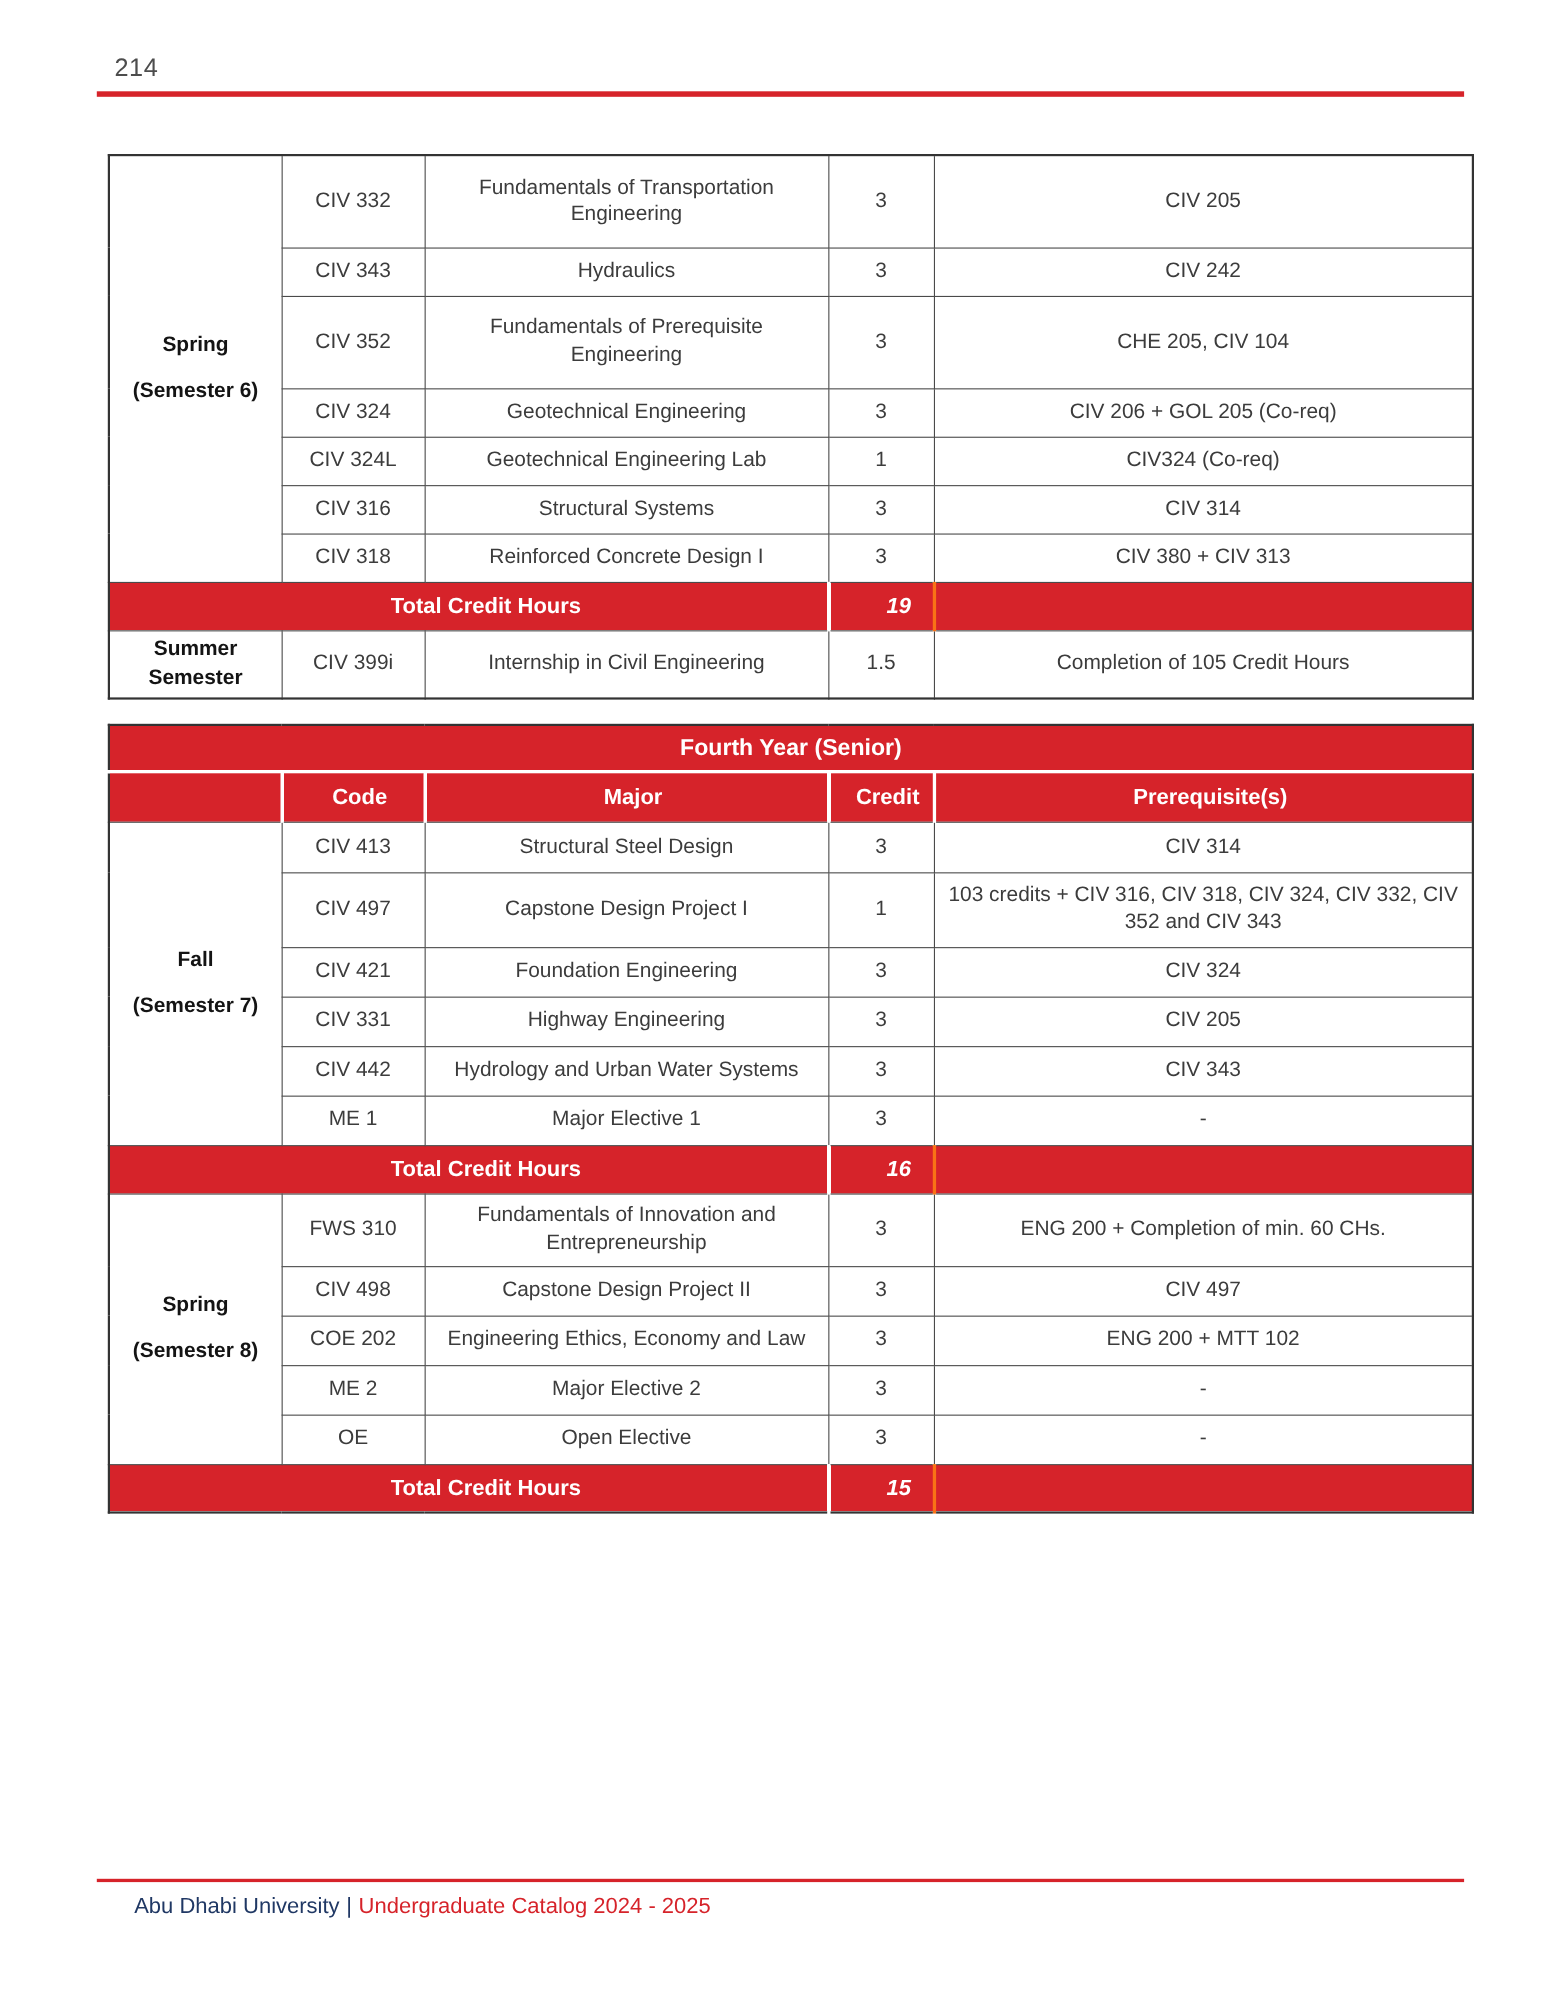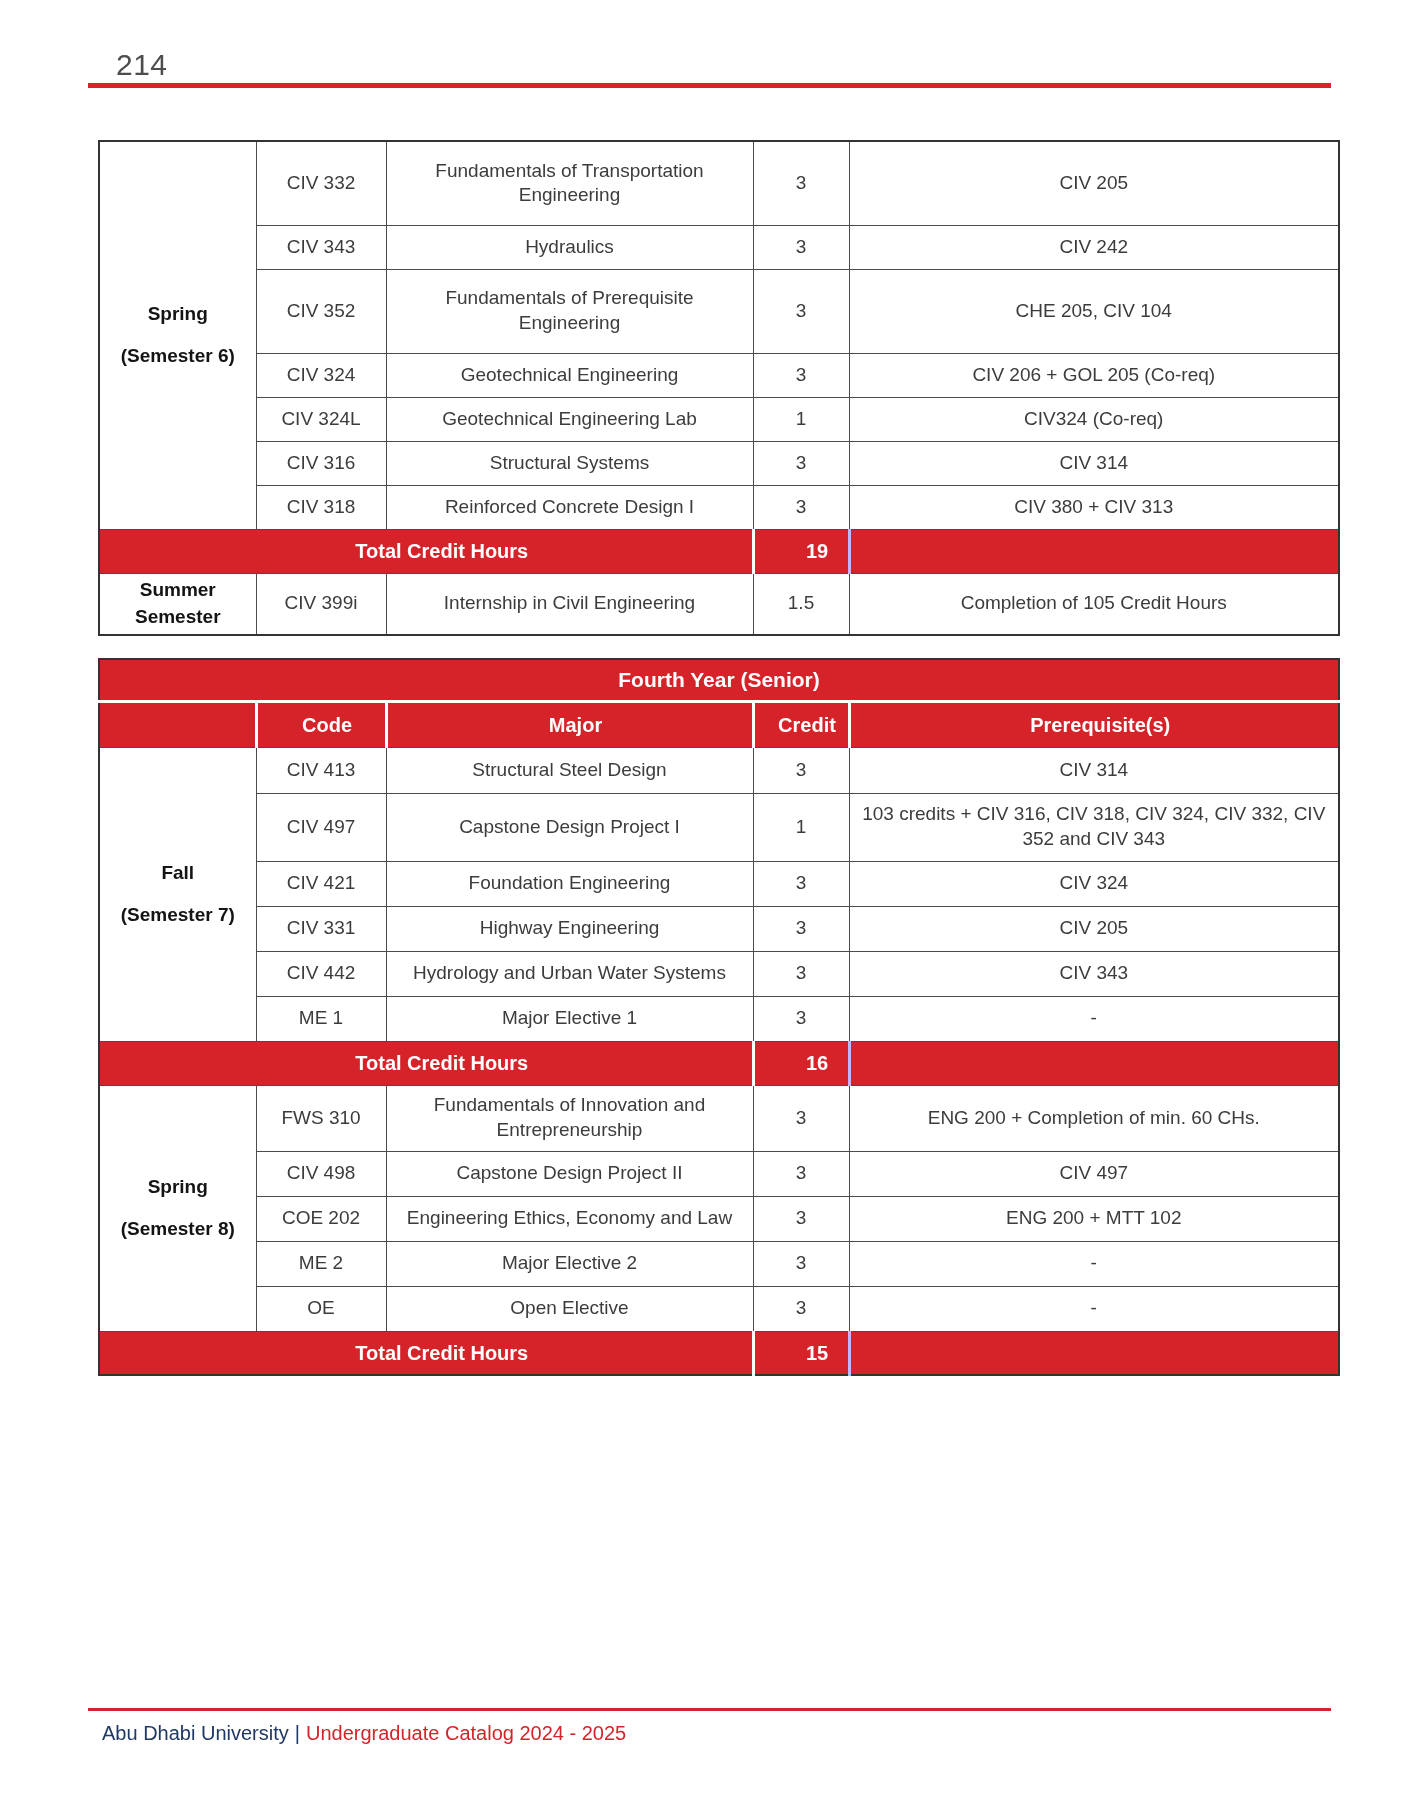--- a/index.html
+++ b/index.html
@@ -6,22 +6,22 @@
   body {
     position: relative;
     width: 1418px;
     height: 1812px;
     font-family: "Liberation Sans", sans-serif;
     color: #3c3c3c;
   }
   .page-number {
     position: absolute;
     top: 48px;
-    left: 116px;
-    font-size: 30px;
+    left: 104px;
+    font-size: 23px;
     color: #4d4d4d;
     letter-spacing: 0.5px;
   }
   .top-rule {
     position: absolute;
     top: 83px;
     left: 88px;
     width: 1243px;
     height: 5px;
   }
@@ -56,21 +56,22 @@
   tr.h-head   { height: 46px; }
   tr.h-fws    { height: 66px; }
   tr.red-row td {
     color: #ffffff;
     font-weight: bold;
     font-size: 20px;
     padding-left: 40px;
   }
   tr.red-row td.credit-col {
     border-left: 3px solid #ffffff;
-    border-right: 3px solid #c4b5fd;
+    border-right: 3px solid #f97316;
+    font-style: italic;
   }
   tr.banner-row td {
     color: #ffffff;
     font-weight: bold;
     font-size: 21px;
     border-bottom: 3px solid #ffffff;
   }
   tr.colhead-row td {
     color: #ffffff;
     font-weight: bold;
@@ -287,14 +288,14 @@
       <td colspan="3" class="accent-bg" style="background-color: rgb(214, 35, 42);">Total Credit Hours</td>
       <td class="accent-bg credit-col" style="background-color: rgb(214, 35, 42);">15</td>
       <td class="accent-bg" style="background-color: rgb(214, 35, 42);"></td>
     </tr>
   </tbody>
     </table>
 </div>
 
 <div class="footer-rule accent-bg" style="background-color: rgb(214, 35, 42);"></div>
 <div class="footer-text">
-  <span class="navy-text" style="color: rgb(32, 56, 100);">Abu Dhabi University</span><span class="navy-text sep" style="color: rgb(32, 56, 100);">|</span><span class="red-text" style="color: rgb(214, 35, 42);">Undergraduate Catalog 2024 - 2025</span>
+  <span class="navy-text" style="color: rgb(32, 56, 100); margin-left: 20px;">Abu Dhabi University</span><span class="navy-text sep" style="color: rgb(32, 56, 100);">|</span><span class="red-text" style="color: rgb(214, 35, 42);">Undergraduate Catalog 2024 - 2025</span>
 </div>
 
 </body></html>

